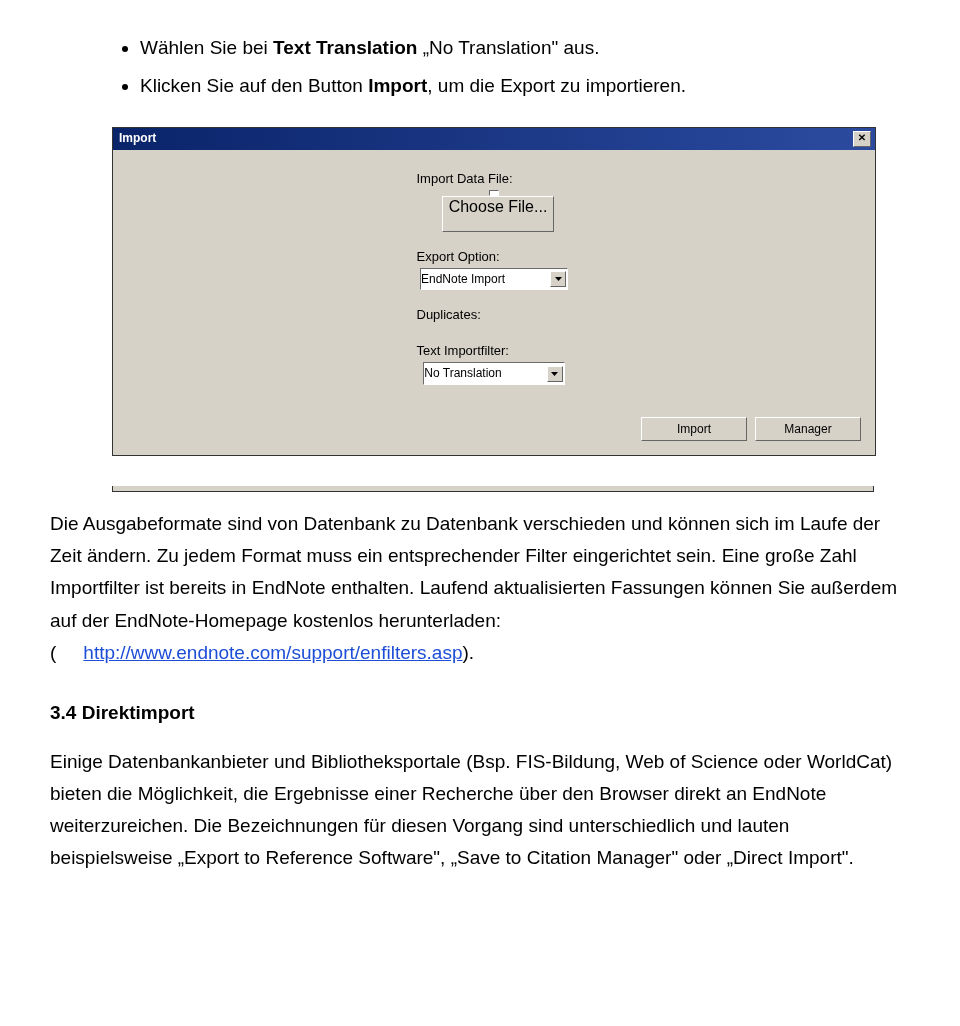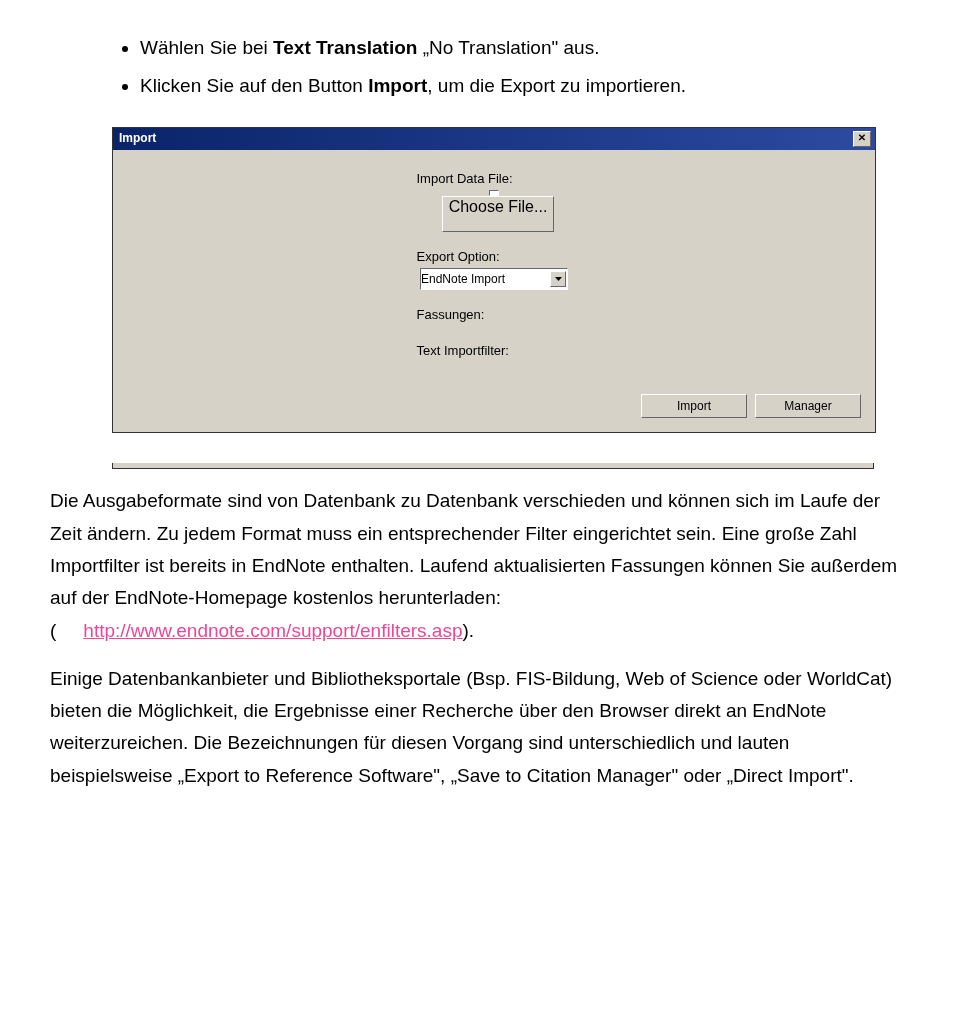--- a/index.html
+++ b/index.html
@@ -18,21 +18,21 @@
   .bullet-list {
     list-style: disc;
     margin: 12px 0 18px 0;
     padding-left: 90px;
   }
   .bullet-list li {
     margin-bottom: 6px;
   }
   .bold { font-weight: bold; }
   .para { margin: 16px 0; }
-  .link { color: #ec4899; text-decoration: underline; margin-left: 27px; }
+  .link { color: #1d4ed8; text-decoration: underline; margin-left: 27px; }
   .heading { font-weight: bold; margin-top: 28px; margin-bottom: 10px; }
 
   
   .dialog-wrap {
     margin: 24px 0 30px 62px;
     width: 762px;
     box-sizing: border-box;
   }
   .dialog {
     width: 100%;
@@ -201,37 +201,46 @@
             <span class="select-value">EndNote Import</span>
             <div class="dd-arrow">
               <svg viewBox="0 0 7 4">
                   <polygon points="0,0 7,0 3.5,4" fill="#000"></polygon>
                 </svg>
             </div>
           </div>
         </div>
 
         <div class="form-row">
-          <div class="form-label">Fassungen:</div>
+          <div class="form-label">Duplicates:</div>
         </div>
 
         <div class="form-row">
           <div class="form-label">Text Importfilter:</div>
+          <div class="select-wrap">
+            <span class="select-value">No Translation</span>
+            <div class="dd-arrow">
+              <svg viewBox="0 0 7 4">
+                  <polygon points="0,0 7,0 3.5,4" fill="#000"></polygon>
+                </svg>
+            </div>
+          </div>
         </div>
 
       </div>
       <div class="button-row">
         <div class="dlg-button">Import</div>
         <div class="dlg-button">Manager</div>
       </div>
     </div>
   </div>
   <div class="trail-line"></div>
 
   <p class="para">
     <span>Die Ausgabeformate sind von Datenbank zu Datenbank verschieden und können sich im Laufe der Zeit ändern. Zu jedem Format muss ein entsprechender Filter eingerichtet sein. Eine große Zahl Importfilter ist bereits in EndNote enthalten. Laufend aktualisierten Fassungen können Sie außerdem auf der EndNote-Homepage kostenlos herunterladen: (</span><span class="link">http://www.endnote.com/support/enfilters.asp</span><span>).</span>
   </p>
 
+  <div class="heading">3.4 Direktimport</div>
 
   <p class="para">Einige Datenbankanbieter und Bibliotheksportale (Bsp. FIS-Bildung, Web of Science oder WorldCat) bieten die Möglichkeit, die Ergebnisse einer Recherche über den Browser direkt an EndNote weiterzureichen. Die Bezeichnungen für diesen Vorgang sind unterschiedlich und lauten beispielsweise „Export to Reference Software", „Save to Citation Manager" oder „Direct Import".</p>
 
 
 </div>
 
 </body></html>

